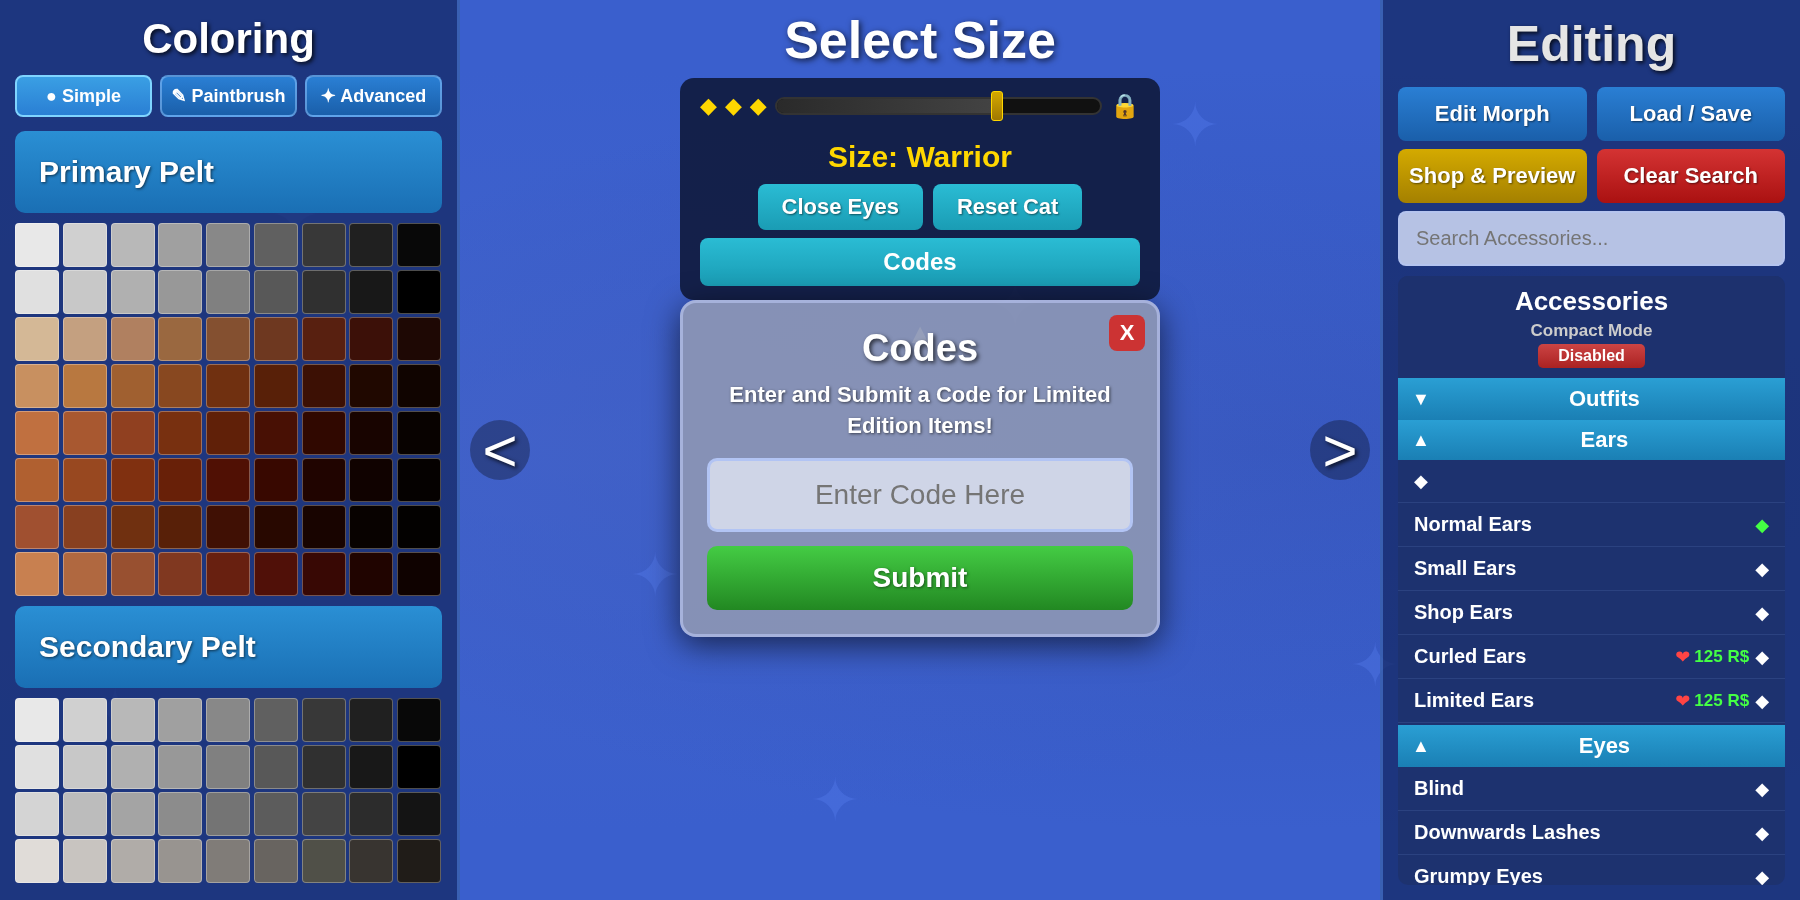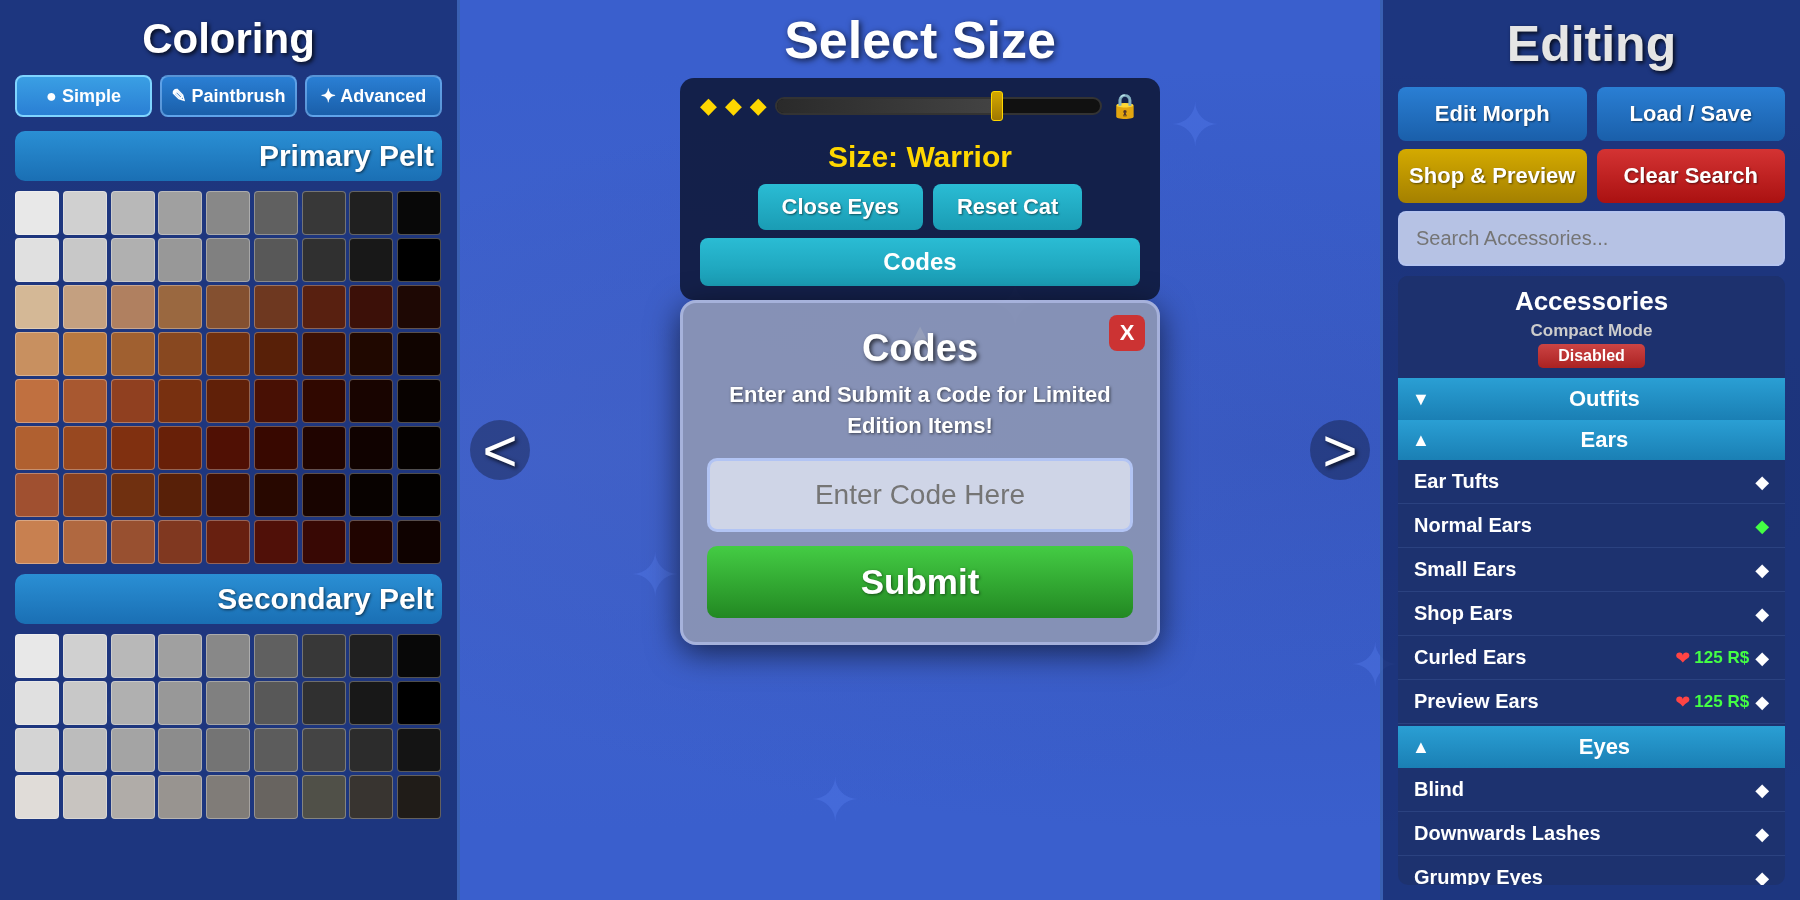--- a/index.html
+++ b/index.html
@@ -88,22 +88,22 @@
       background: linear-gradient(180deg, #3a9fe4 0%, #2a7fd4 100%);
       border-color: #7fd4ff;
     }
 
     .section-label {
       background: linear-gradient(180deg, #2a8fd4 0%, #1a6fb4 100%);
       border-radius: 10px;
       color: white;
       font-size: 30px;
       font-weight: 900;
-      text-align: right;
-      padding: 8px;
+      text-align: left;
+      padding: 24px;
       margin-bottom: 10px;
       text-shadow: 1px 1px 3px rgba(0,0,0,0.6);
     }
 
     .color-grid {
       display: grid;
       grid-template-columns: repeat(9, 1fr);
       gap: 3px;
       margin-bottom: 10px;
     }
@@ -327,21 +327,21 @@
       outline: none;
     }
 
     .submit-btn {
       width: 100%;
       padding: 16px;
       background: linear-gradient(180deg, #44cc44 0%, #228822 100%);
       border: none;
       border-radius: 10px;
       color: white;
-      font-size: 35px;
+      font-size: 28px;
       font-weight: 900;
       cursor: pointer;
       text-shadow: 1px 1px 3px rgba(0,0,0,0.5);
     }
 
     
     .right-panel {
       width: 420px;
       height: 900px;
       background: rgba(20, 40, 100, 0.75);
@@ -742,21 +742,20 @@
           <span class="chevron">▼</span>
           <span class="category-name">Outfits</span>
         </div>
 
         <div class="sub-category-header">
           <span class="chevron">▲</span>
           <span class="category-name">Ears</span>
         </div>
 
         <div class="accessory-item">
-          <span class="accessory-name">Ear Tufts</span>
           <span class="accessory-diamond diamond-white">◆</span>
         </div>
         <div class="accessory-item">
           <span class="accessory-name">Normal Ears</span>
           <span class="accessory-diamond diamond-green">◆</span>
         </div>
         <div class="accessory-item">
           <span class="accessory-name">Small Ears</span>
           <span class="accessory-diamond diamond-white">◆</span>
         </div>
@@ -766,21 +765,21 @@
         </div>
         <div class="accessory-item">
           <span class="accessory-name">Curled Ears</span>
           <span class="price-badge">
             <span class="heart-icon">❤</span>
             <span class="price-text">125 R$</span>
           </span>
           <span class="accessory-diamond diamond-white">◆</span>
         </div>
         <div class="accessory-item">
-          <span class="accessory-name">Preview Ears</span>
+          <span class="accessory-name">Limited Ears</span>
           <span class="price-badge">
             <span class="heart-icon">❤</span>
             <span class="price-text">125 R$</span>
           </span>
           <span class="accessory-diamond diamond-white">◆</span>
         </div>
 
         <div class="eyes-header">
           <span class="chevron">▲</span>
           <span class="category-name">Eyes</span>

